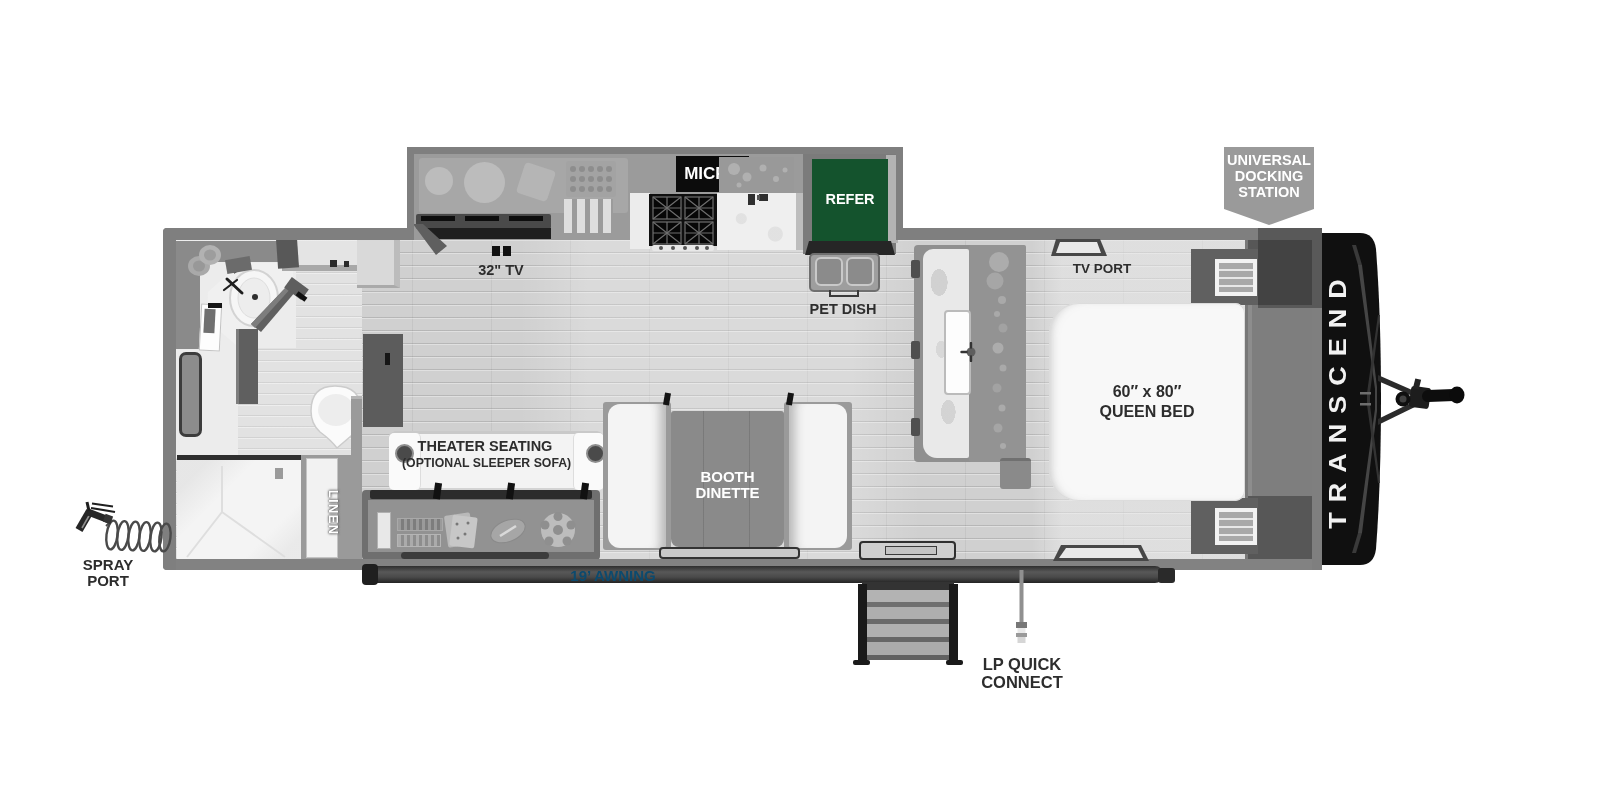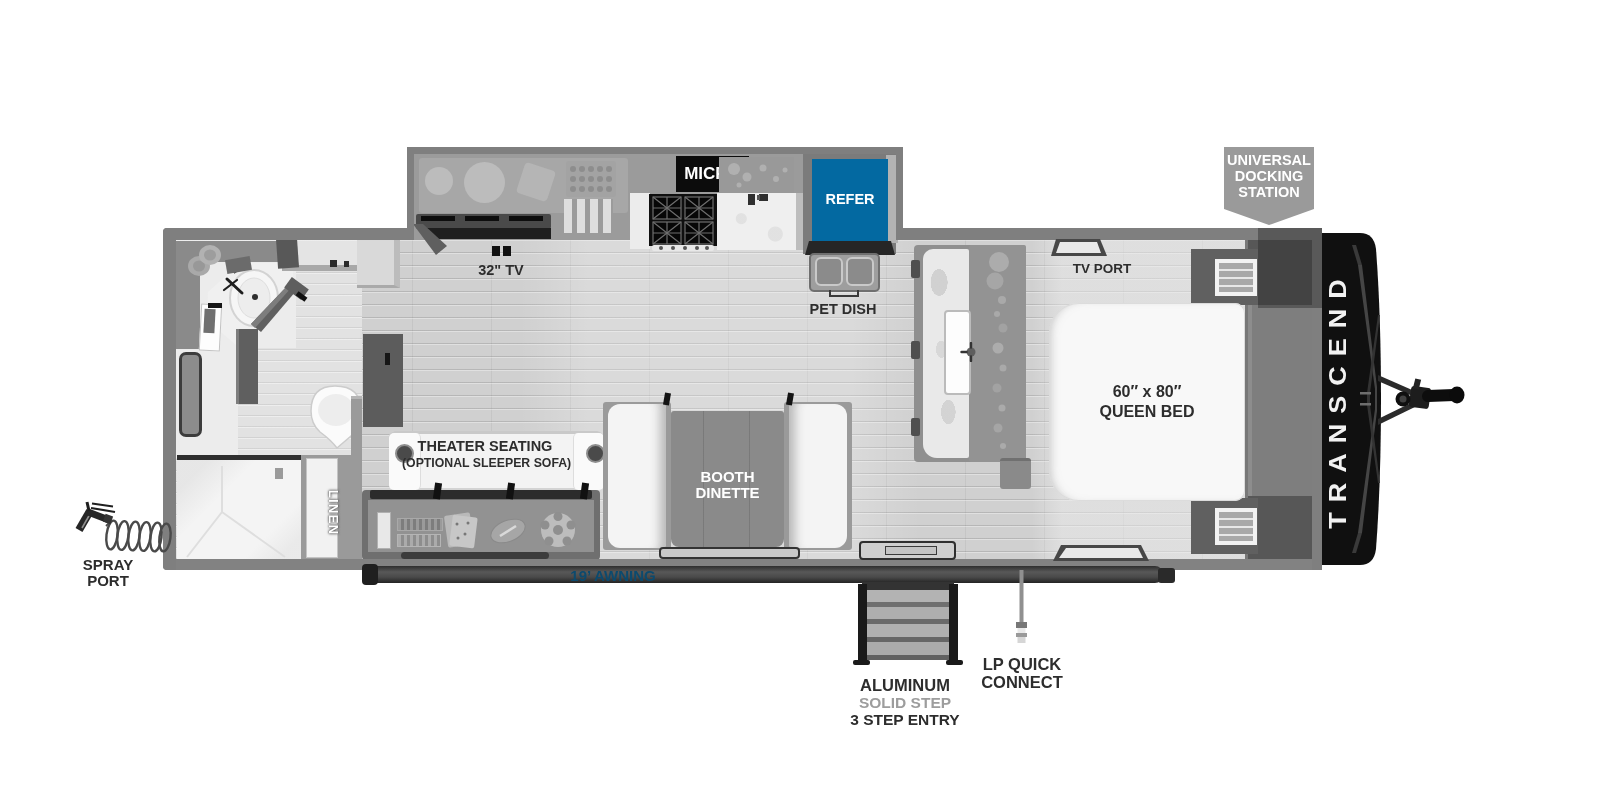--- a/index.html
+++ b/index.html
@@ -271,21 +271,21 @@
   <rect x="13" y="2" width="9" height="7" fill="#2f2f2f"></rect>
   <rect x="11" y="3" width="3" height="5" fill="#555"></rect>
 </svg>
 
 <div class="abs" style="left:796px;top:193px;width:7px;height:57px;background:#bdbdbd;"></div>
 
 <div class="abs" style="left:803px;top:153px;width:93px;height:101px;background:#7b7b7b;"></div>
 
 <div class="abs" style="left:886px;top:155px;width:12px;height:88px;background:#b3b3b3;"></div>
 
-<div class="abs" style="left:812px;top:159px;width:76px;height:85px;background:#0369a1;color:#fff;font-weight:bold;font-size:14.5px;text-align:center;line-height:80px;">REFER</div>
+<div class="abs" style="left:812px;top:159px;width:76px;height:85px;background:#14532d;color:#fff;font-weight:bold;font-size:14.5px;text-align:center;line-height:80px;">REFER</div>
 
 <svg class="abs" style="left:805px;top:241px;" width="90" height="14" viewBox="0 0 90 14">
       <path d="M4,0 L86,0 L90,14 L0,14 Z" fill="#262626"></path>
     </svg>
 
 <div class="abs" style="left:809px;top:253px;width:71px;height:39px;background:#9e9e9e;border:2px solid #6f6f6f;border-radius:5px;box-sizing:border-box;"></div>
 
 <div class="abs" style="left:815px;top:257px;width:28px;height:29px;background:#8b8b8b;border:2px solid #c9c9c9;border-radius:6px;box-sizing:border-box;"></div>
 
 <div class="abs" style="left:846px;top:257px;width:28px;height:29px;background:#8b8b8b;border:2px solid #c9c9c9;border-radius:6px;box-sizing:border-box;"></div>
@@ -428,21 +428,20 @@
   <rect x="14" y="54" width="92" height="13" fill="#b0b0b0"></rect>
   <rect x="13" y="67" width="94" height="5" fill="#666"></rect>
   <rect x="12" y="72" width="96" height="13" fill="#ababab"></rect>
   <rect x="11" y="85" width="98" height="5" fill="#616161"></rect>
   <rect x="10" y="14" width="9" height="80" fill="#1a1a1a"></rect>
   <rect x="101" y="14" width="9" height="80" fill="#1a1a1a"></rect>
   <rect x="5" y="90" width="17" height="5" rx="2" fill="#1a1a1a"></rect>
   <rect x="98" y="90" width="17" height="5" rx="2" fill="#1a1a1a"></rect>
 </svg>
 
-<div class="lbl" style="left:830px;top:677px;width:150px;font-size:16.5px;line-height:1.02;">ALUMINUM<br><span style="color:#9d9d9d;font-size:15.5px;">SOLID STEP</span><br><span style="font-size:15.5px;">3 STEP ENTRY</span></div>
 
 <svg class="abs" style="left:1008px;top:570px;" width="30" height="80" viewBox="0 0 30 80">
   <rect x="11.5" y="0" width="4" height="52" fill="#909090"></rect>
   <rect x="8" y="52" width="11" height="6" fill="#777"></rect>
   <rect x="9.5" y="58" width="8" height="5" fill="#e9e9e9"></rect>
   <rect x="8" y="63" width="11" height="4" fill="#9a9a9a"></rect>
   <rect x="9.5" y="67" width="8" height="6" fill="#d6d6d6"></rect>
 </svg>
 
 <div class="lbl" style="left:952px;top:656px;width:140px;font-size:16.5px;">LP QUICK<br>CONNECT</div>

